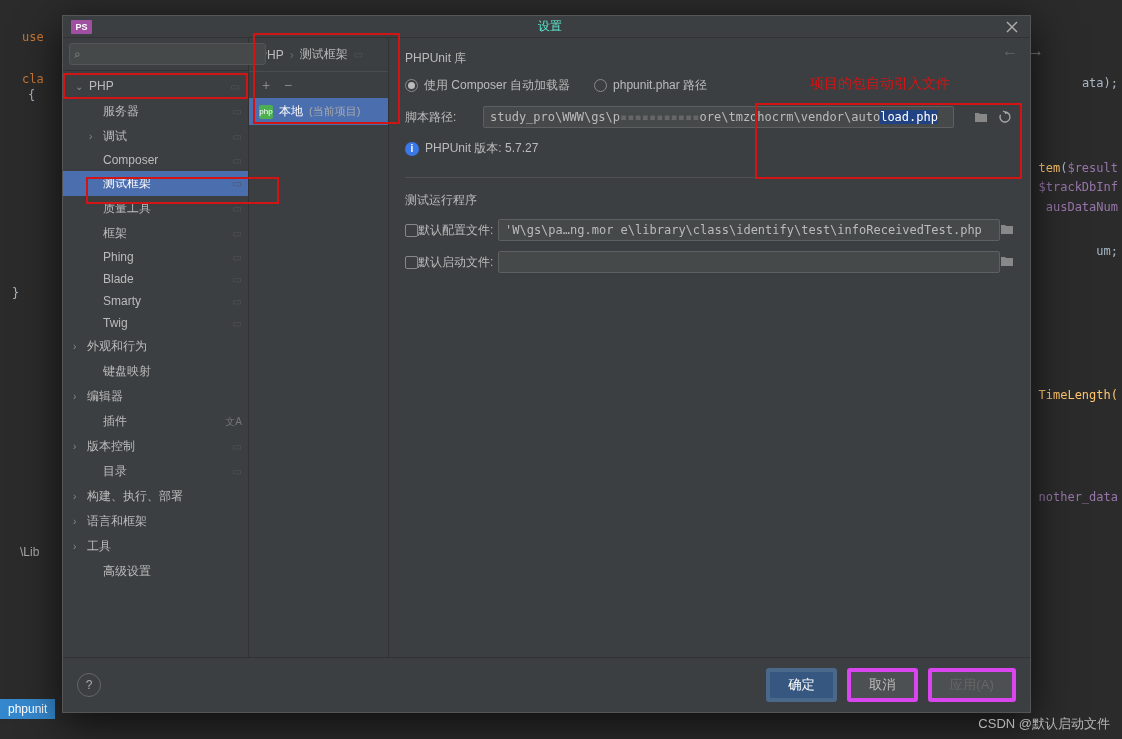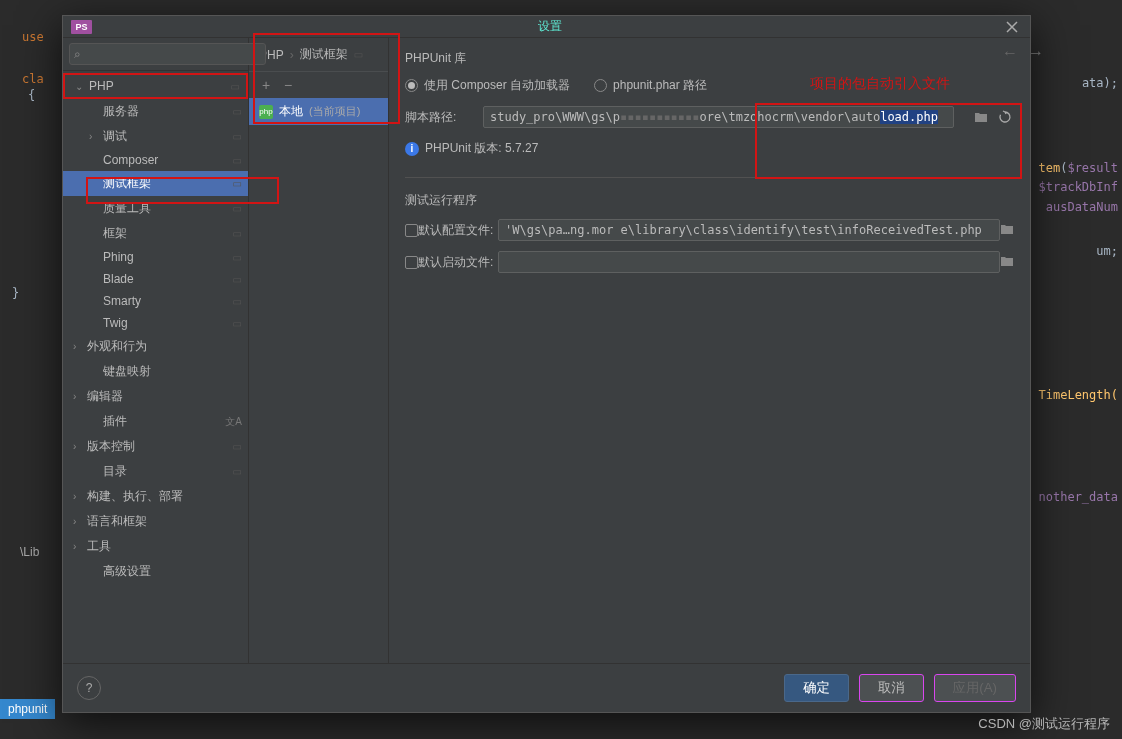--- a/index.html
+++ b/index.html
@@ -271,21 +271,21 @@
     .help-btn {
       width: 24px; height: 24px;
       border-radius: 50%;
       border: 1px solid #666;
       display: flex; align-items: center; justify-content: center;
       color: #aaa; cursor: pointer;
     }
     .footer .spacer { flex: 1; }
     .btn {
       padding: 4px 18px;
-      border: 1px solid #d946ef;
+      border: 4px solid #d946ef;
       background: #4c5052;
       color: #bbb;
       border-radius: 3px;
       cursor: pointer;
     }
     .btn.primary {
       background: #365880;
       border-color: #4a688a;
       color: #fff;
     }
@@ -574,13 +574,13 @@
 <div class="nav-arrows">
   <span>←</span>
   <span>→</span>
 </div>
 
 <div class="red-box" style="top:33px;left:253px;width:147px;height:91px;"></div>
 <div class="red-box" style="top:177px;left:86px;width:193px;height:27px;"></div>
 <div class="red-box" style="top:103px;left:755px;width:267px;height:76px;"></div>
 <div class="red-anno" style="top:75px;left:810px;">项目的包自动引入文件</div>
 
-<div class="watermark">CSDN @测试运行程序</div>
+<div class="watermark">CSDN @默认启动文件</div>
 
 </body></html>

